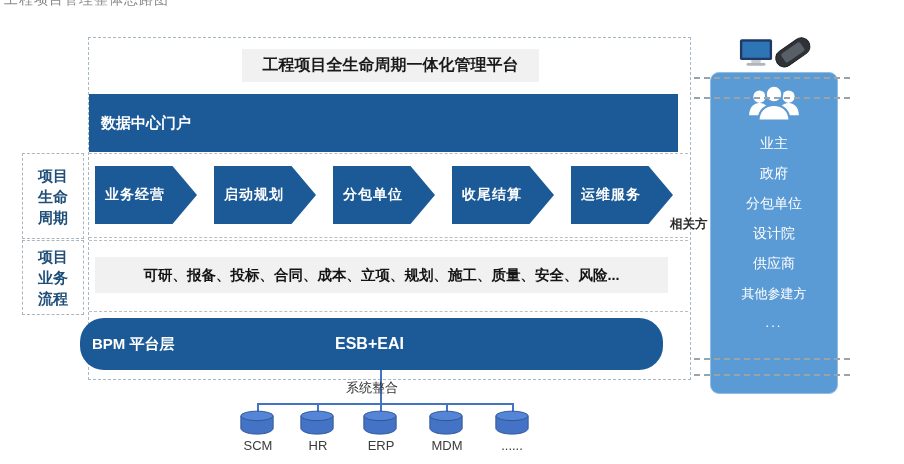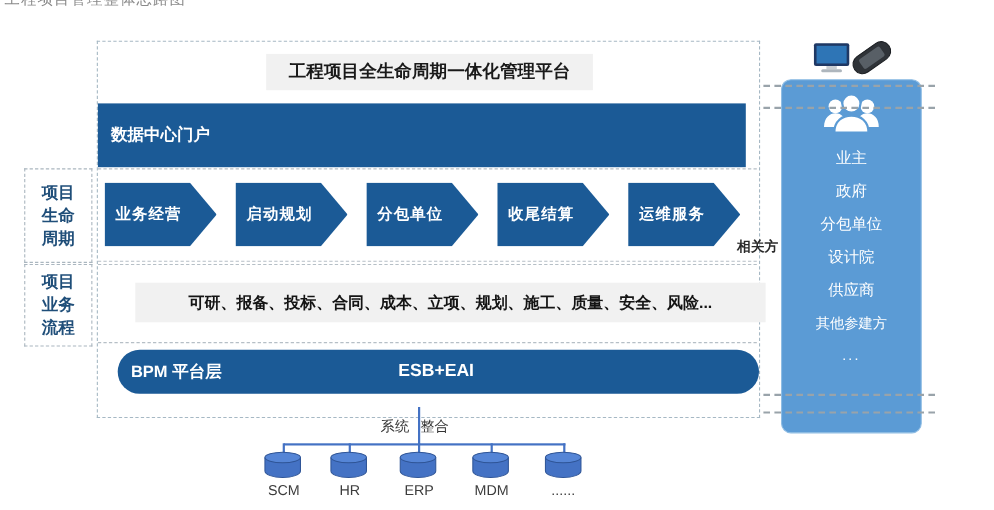--- a/index.html
+++ b/index.html
@@ -14,44 +14,44 @@
   .inner-band{left:89px;width:599px;border:1px dashed #b6bfc6;border-left:none;border-right:none;}
   .band1{top:153px;height:83px;}
   .band2{top:240px;height:70px;}
   
   .title-bar{left:242px;top:49px;width:297px;height:33px;background:var(--panel-gray);
              display:flex;align-items:center;justify-content:center;
              font-size:16px;font-weight:bold;color:#1a1a1a;}
   
   .blue-bar{background:var(--bar-blue);color:#fff;font-weight:bold;}
   .bar1{left:89px;top:94px;width:589px;height:58px;}
-  .bar2{left:107px;top:318px;width:583px;height:40px;border-radius:24px;}
+  .bar2{left:80px;top:318px;width:583px;height:52px;border-radius:24px;}
   .bar-label{position:absolute;top:50%;transform:translateY(-50%);font-size:15px;white-space:nowrap;}
   .bar-label.l{left:12px;}
   .bar1 .bar-label.c{left:218px;}
   .bar2 .bar-label.c{left:255px;font-size:16px;}
   
   .side-label{left:22px;width:60px;border:1px dashed #aab6bf;display:flex;flex-direction:column;
               align-items:center;justify-content:center;font-size:15px;font-weight:bold;
               color:#1f4e79;line-height:21px;}
   .side-label.one{top:153px;height:84px;}
   .side-label.two{top:240px;height:73px;}
   
   .arrow{top:166px;width:102px;height:58px;background:var(--bar-blue);color:#fff;
          clip-path:polygon(0 0,76% 0,100% 50%,76% 100%,0 100%);
          display:flex;align-items:center;font-size:14px;font-weight:bold;padding-left:10px;
          box-sizing:border-box;letter-spacing:1px;text-align:right;}
   
   .process-bar{left:95px;top:257px;width:573px;height:36px;background:var(--panel-gray);
                display:flex;align-items:center;justify-content:center;font-size:14.5px;
-               font-weight:bold;color:#141414;white-space:nowrap;margin-left:28px;}
+               font-weight:bold;color:#141414;white-space:nowrap;}
   
   .related{left:670px;top:197px;font-size:12.5px;font-weight:bold;color:#2a2a2a;z-index:6;margin-top:19px;}
   
-  .sys-label{left:346px;top:379px;font-size:13px;color:#333;z-index:3;display:flex;gap:10px;}
+  .sys-label{left:346px;top:379px;font-size:13px;color:#333;z-index:3;display:flex;}
   .vline{width:2px;background:var(--accent-blue);}
   .hline{height:2px;background:var(--accent-blue);}
   .cyl{top:410px;}
   .sys-name{top:438px;font-size:13px;color:#3c3c3c;transform:translateX(-50%);}
   
   .sidebar{left:710px;top:72px;width:128px;height:322px;background:var(--sidebar-blue);
            border-radius:9px;border:1px solid #8fbde4;box-sizing:border-box;z-index:2;
            display:flex;flex-direction:column;align-items:center;}
   .sidebar .grp{margin-top:10px;height:46px;}
   .sb-item{height:30px;display:flex;align-items:center;justify-content:center;color:#fff;

